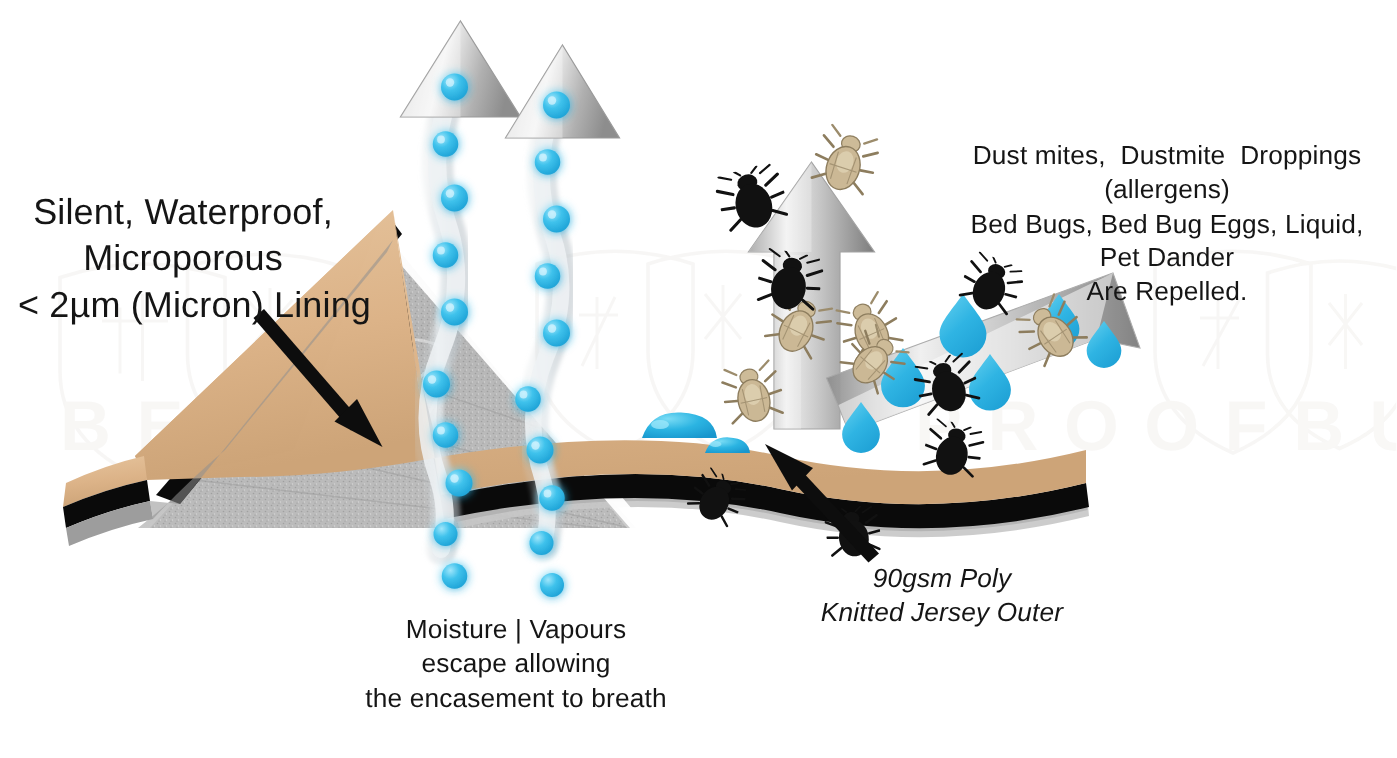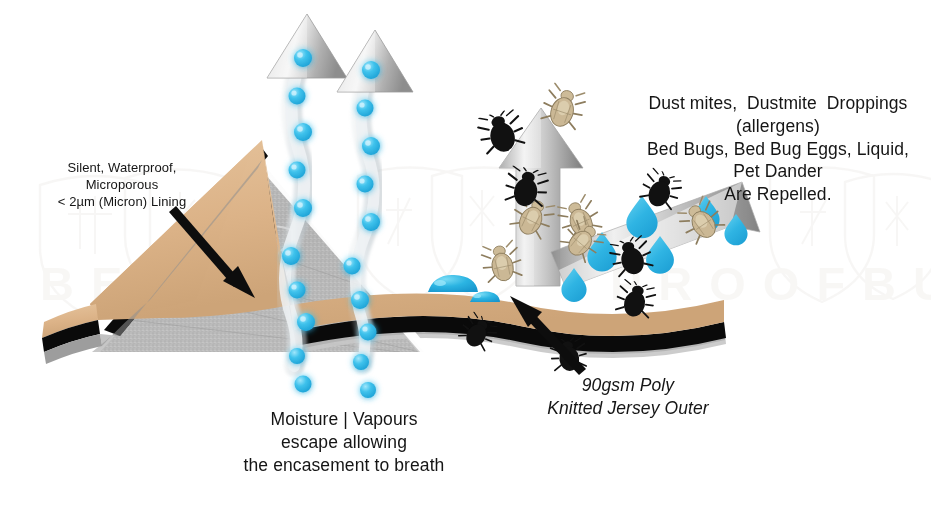--- a/index.html
+++ b/index.html
@@ -8,21 +8,21 @@
     width:931px;height:505px;
     font-family:"Liberation Sans","DejaVu Sans",sans-serif;
     overflow:hidden;position:relative;
   }
   #stage{position:absolute;left:0;top:0;width:931px;height:505px;background:#fff;}
   #art{position:absolute;left:0;top:0;width:931px;height:505px;}
   .label{
     position:absolute;color:#151515;text-align:center;
     line-height:1.30;white-space:pre;letter-spacing:.1px;
   }
-  #lbl-lining{left:12px;top:160px;width:220px;font-size:13px;}
+  #lbl-lining{left:12px;top:126px;width:220px;font-size:24px;}
   #lbl-repelled{left:628px;top:92px;width:300px;font-size:17.5px;}
   #lbl-moisture{left:228px;top:408px;width:232px;font-size:17.5px;}
   #lbl-outer{left:516px;top:374px;width:224px;font-size:17.5px;font-style:italic;}
 </style>
 </head>
 <body>
 
 <div id="stage">
 
   <svg id="art" viewBox="0 0 931 505" xmlns="http://www.w3.org/2000/svg">

